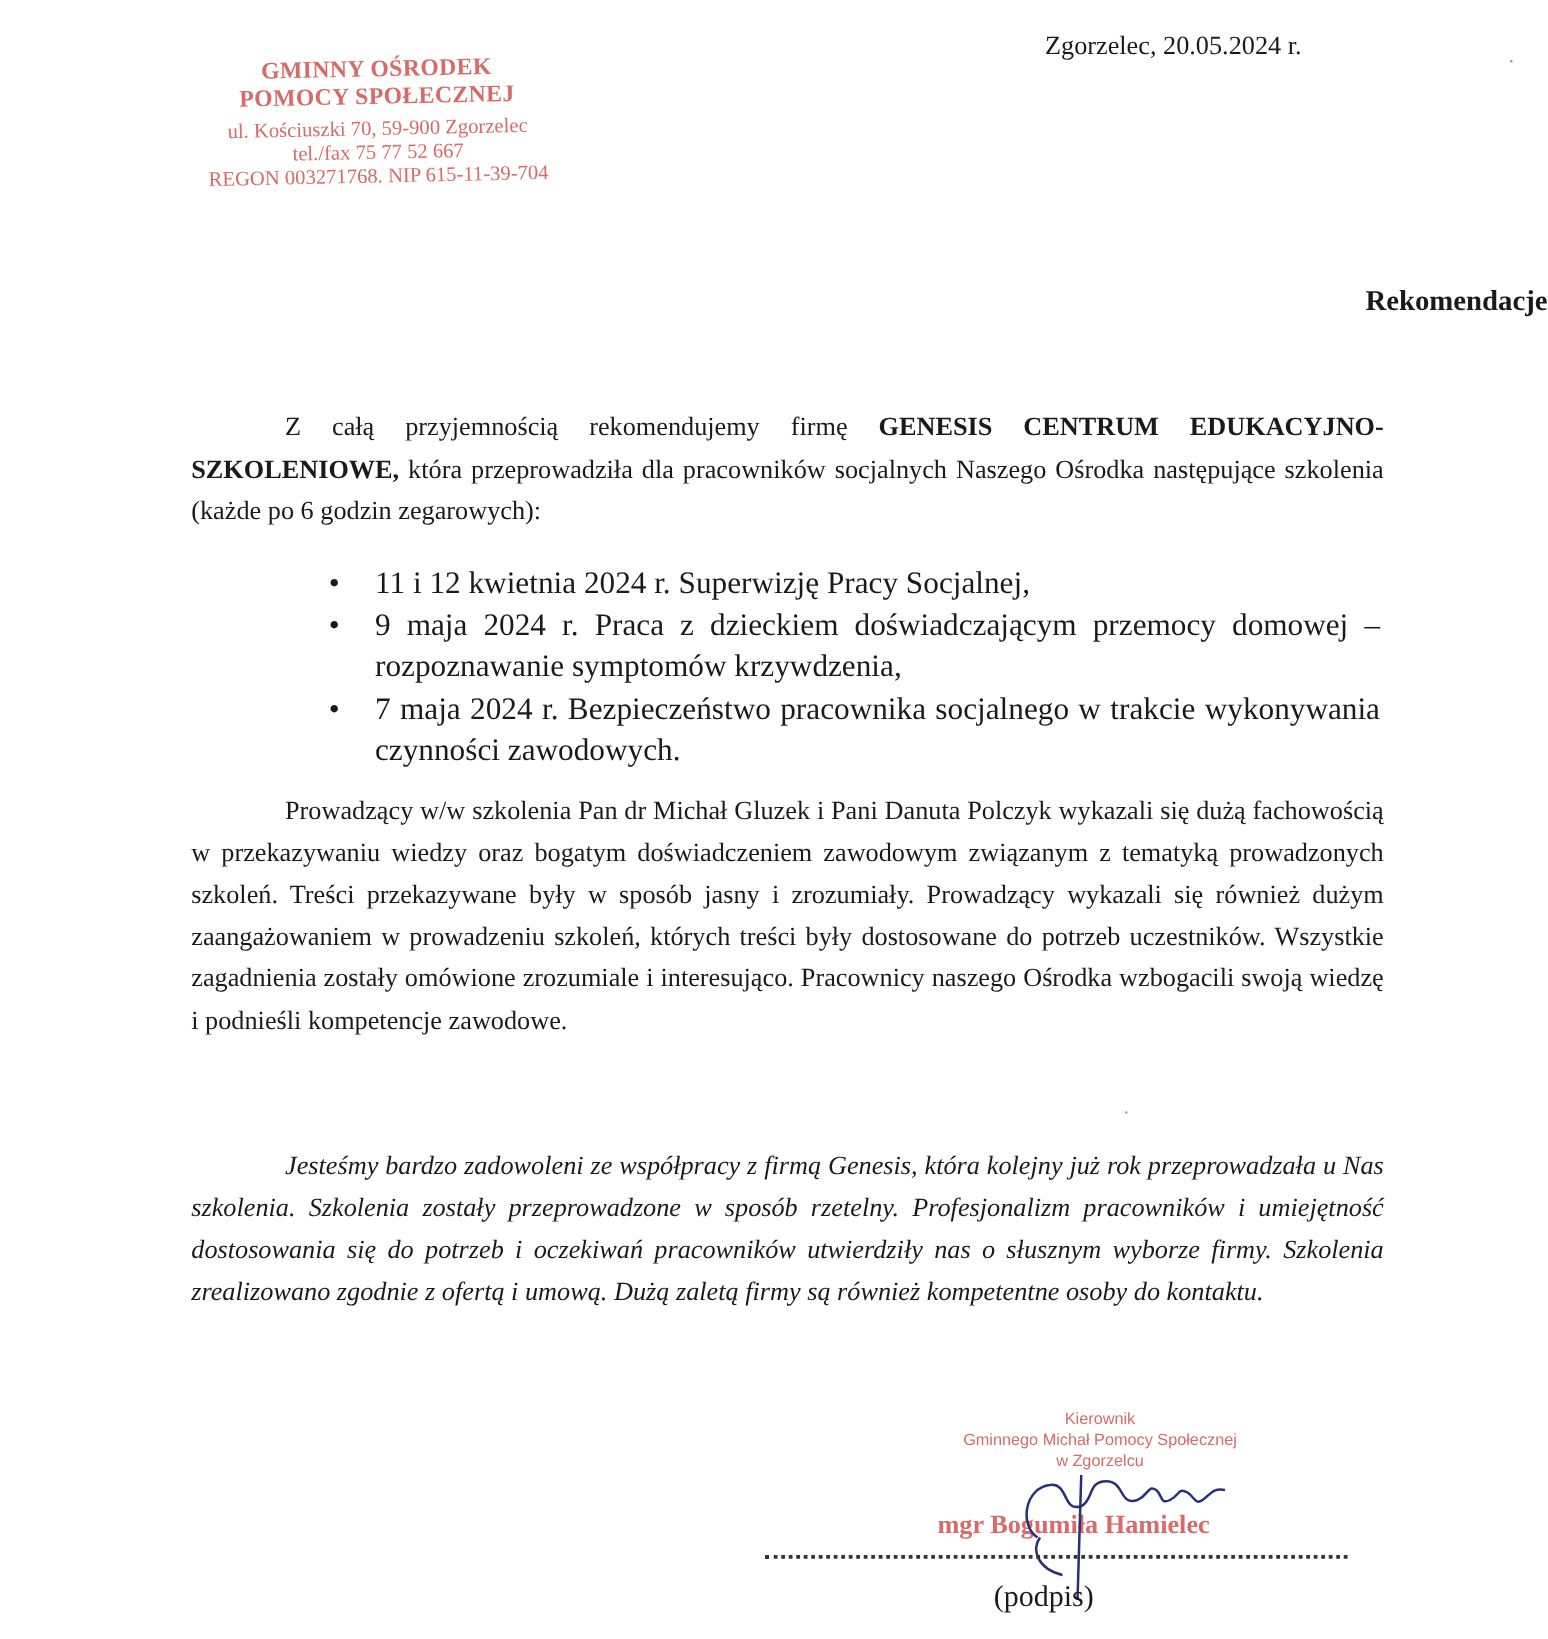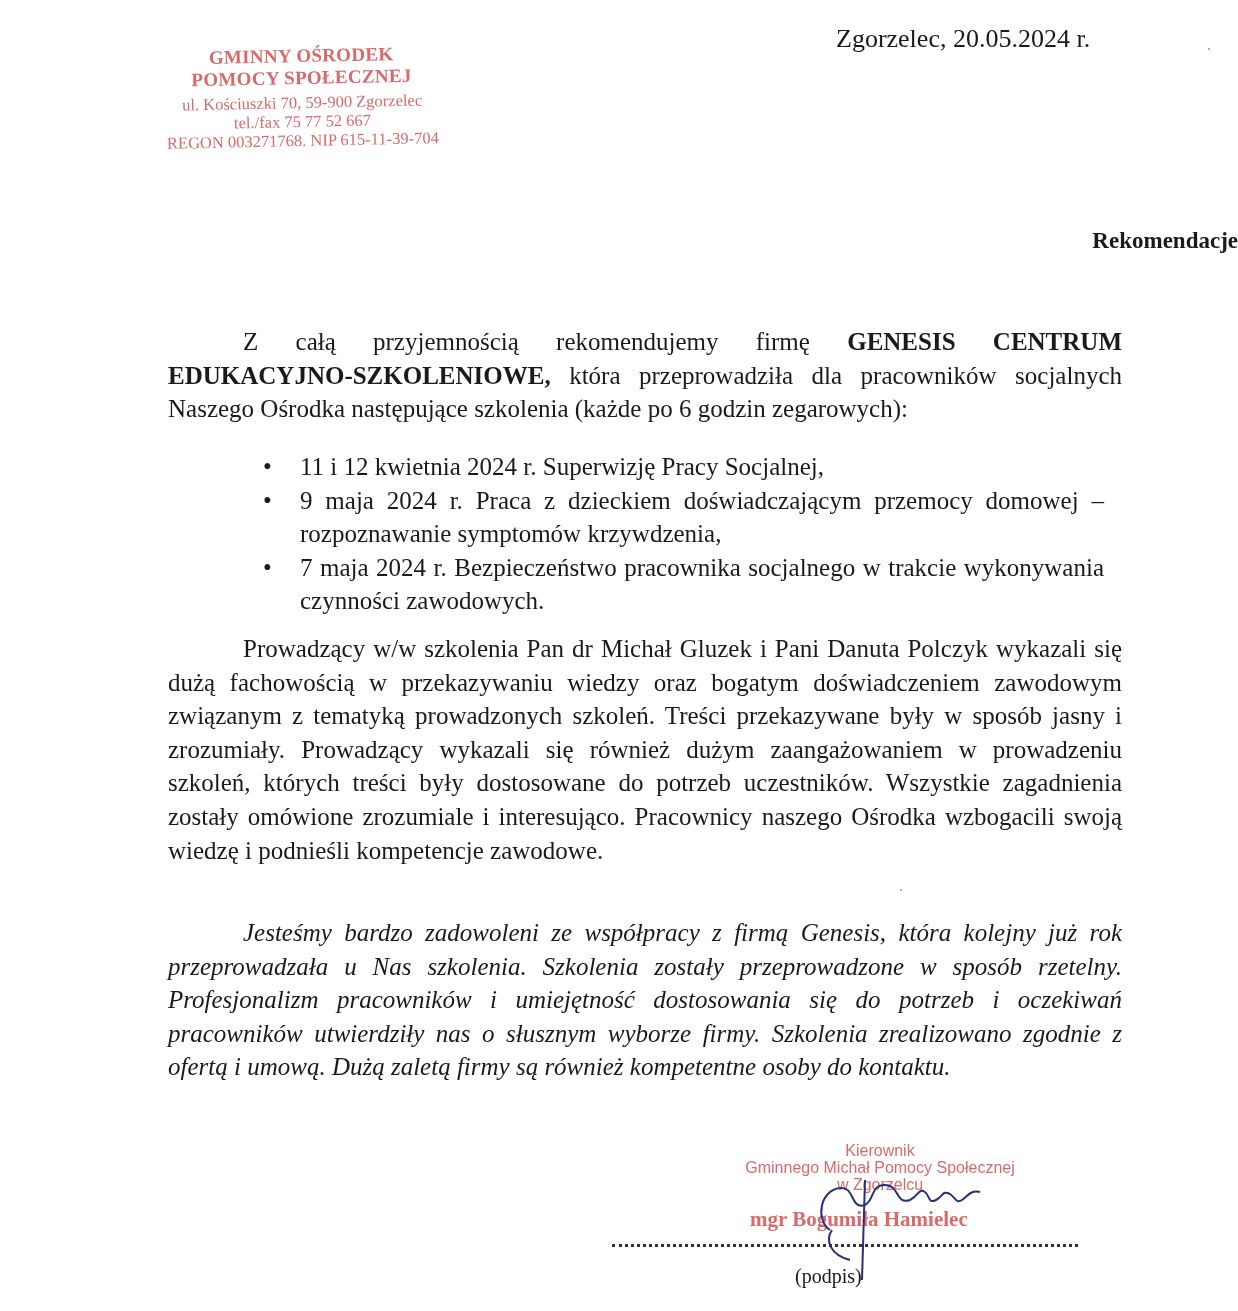--- a/index.html
+++ b/index.html
@@ -2,42 +2,42 @@
 <html><head>
 <meta charset="utf-8">
 <style>
   html, body { margin: 0; padding: 0; background: #ffffff; }
   body { width: 1238px; height: 1311px; position: relative; overflow: hidden;
          font-family: "Liberation Serif", "DejaVu Serif", serif; color: #1a1a1a; }
   .stamp { position: absolute; left: 132px; top: 45px; width: 340px; text-align: center;
            color: #d86a6a; font-family: "Liberation Serif", serif; transform: rotate(-1.2deg); }
   .stamp .s-title { font-weight: bold; font-size: 19px; line-height: 22px; letter-spacing: 0.3px; }
   .stamp .s-line { font-size: 16.5px; line-height: 19px; }
-  .date { position: absolute; left: 836px; top: 24px; font-size: 26px; text-align: center; }
+  .date { position: absolute; left: 836px; top: 24px; font-size: 21px; text-align: center; }
   .title { position: absolute; left: 0; width: 1238px; top: 228px; text-align: right;
            font-weight: bold; font-size: 23px; }
-  .body { position: absolute; left: 168px; width: 954px; font-size: 25px; line-height: 33.6px;
+  .body { position: absolute; left: 153px; width: 954px; font-size: 21px; line-height: 33.6px;
           text-align: justify; }
   .p1 { top: 325px; }
   .indent { text-indent: 75px; }
   .b { font-weight: bold; }
   .i { }
   .list { position: absolute; left: 258px; width: 846px; top: 450px; margin: 0; padding: 0;
           list-style: none; font-size: 25px; line-height: 33.6px; }
   .list li { position: relative; padding-left: 42px; text-align: justify; }
   .list li .bullet { position: absolute; left: 5px; top: 0; }
   .p2 { top: 632px; }
   .p3 { top: 916px; font-style: italic; }
   .sig-stamp { position: absolute; left: 720px; top: 1126px; width: 320px; text-align: center;
-               color: #d86a6a; font-family: "Liberation Sans", sans-serif; font-size: 16px; line-height: 17px; margin-top: 16px; }
+               color: #d86a6a; font-family: "Liberation Sans", sans-serif; font-size: 13px; line-height: 17px; }
   .sig-name { position: absolute; left: 750px; top: 1207px; color: #d86a6a;
               font-family: "Liberation Serif", serif; font-weight: bold; font-size: 21px; }
   .dots { position: absolute; left: 612px; top: 1234px; width: 466px; height: 10px;
           border-bottom: 3px dotted #333; }
-  .podpis { position: absolute; left: 795px; top: 1265px; font-size: 20px; }
+  .podpis { position: absolute; left: 795px; top: 1265px; font-size: 24px; }
   .signature { position: absolute; left: 810px; top: 1160px; }
   .speck { position: absolute; width: 2px; height: 2px; background: #999; border-radius: 1px; }
 </style>
 </head>
 <body>
 
 <div class="stamp">
   <div class="s-title">GMINNY OŚRODEK</div>
   <div class="s-title" style="margin-bottom:4px;">POMOCY SPOŁECZNEJ</div>
   <div class="s-line">ul. Kościuszki 70, 59-900 Zgorzelec</div>

